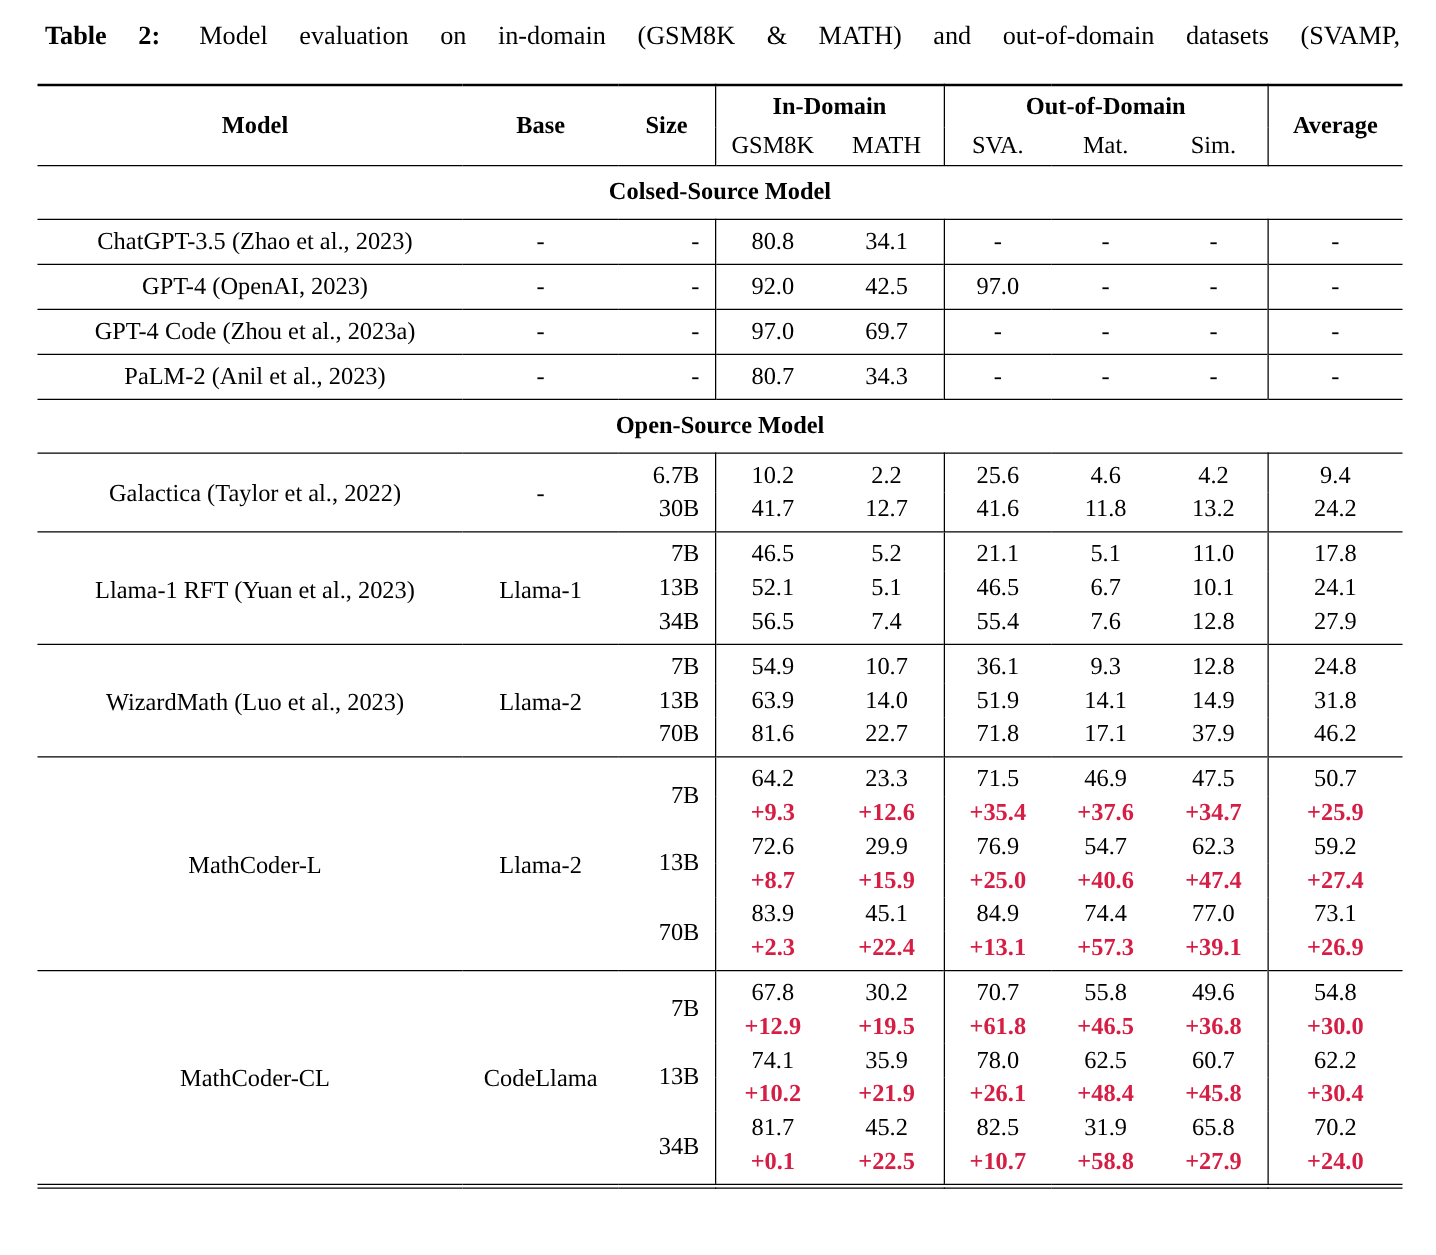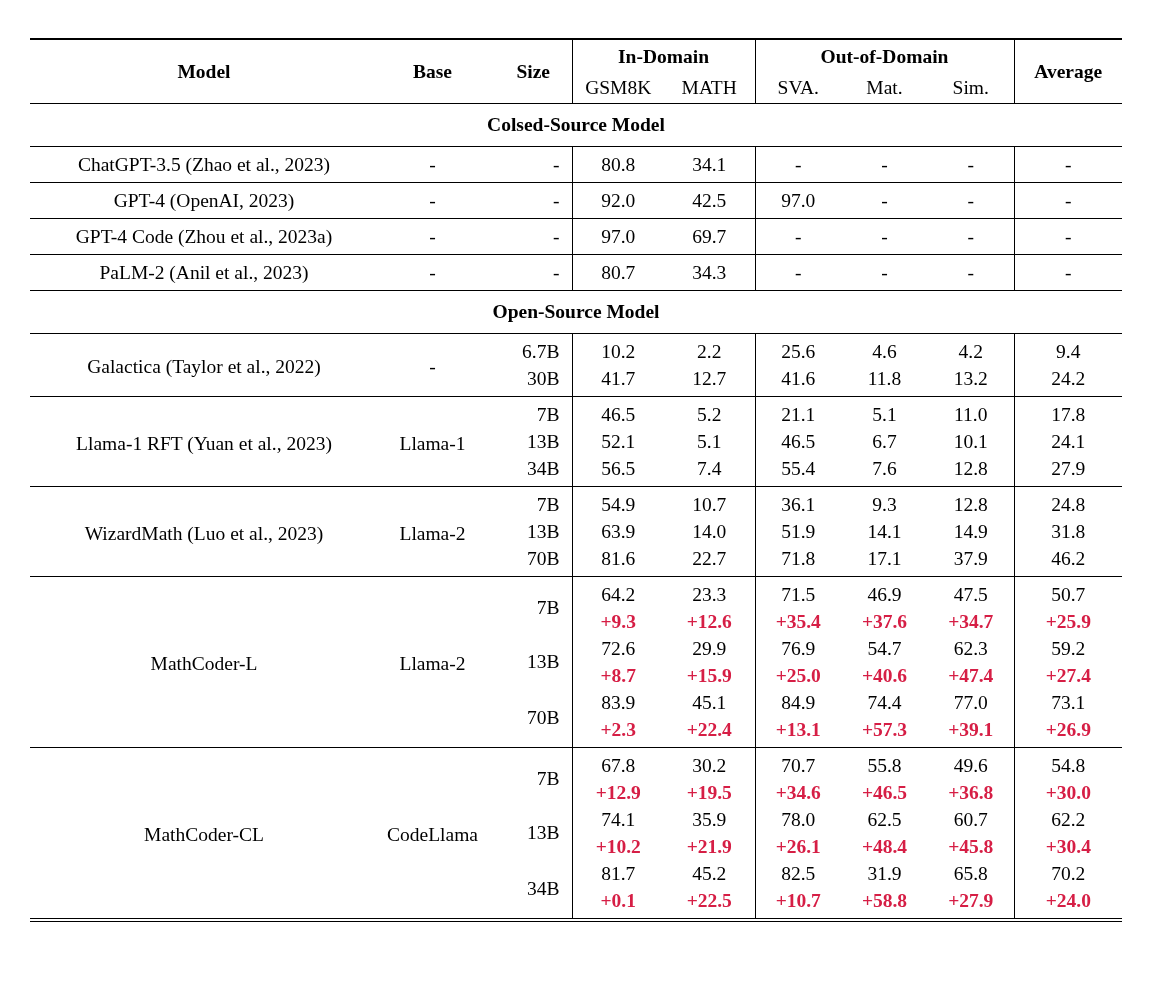--- a/index.html
+++ b/index.html
@@ -57,20 +57,24 @@
   td.base-cell { text-align: center; }
   td.size-cell { text-align: right; padding-right: 12px; }
   td.delta { color: var(--accent, #d61e45); font-weight: bold; }
 </style>
 </head>
 <body>
 
 <div class="page">
 
   <div class="caption">
+    <div class="cap-line just">
+      <span class="cap-label">Table 2:</span>
+      <span>Model evaluation on in-domain (GSM8K &amp; MATH) and out-of-domain datasets (SVAMP,</span>
+    </div>
   </div>
 
   <table class="results">
     <colgroup>
       <col style="width:340px">
         <col style="width:125px">
         <col style="width:77px">
       <col style="width:92px">
         <col style="width:91px">
       <col style="width:86px">
@@ -284,21 +288,21 @@
           <td class="num vl">67.8</td>
           <td class="num">30.2</td>
           <td class="num vl">70.7</td>
           <td class="num">55.8</td>
           <td class="num">49.6</td>
           <td class="num vl">54.8</td>
         </tr>
         <tr>
           <td class="num delta vl">+12.9</td>
           <td class="num delta">+19.5</td>
-          <td class="num delta vl">+34.6</td>
+          <td class="num delta vl">+61.8</td>
           <td class="num delta">+46.5</td>
           <td class="num delta">+36.8</td>
           <td class="num delta vl">+30.0</td>
         </tr>
         <tr>
           <td class="size-cell" rowspan="2">13B</td>
           <td class="num vl">74.1</td>
           <td class="num">35.9</td>
           <td class="num vl">78.0</td>
           <td class="num">62.5</td>

